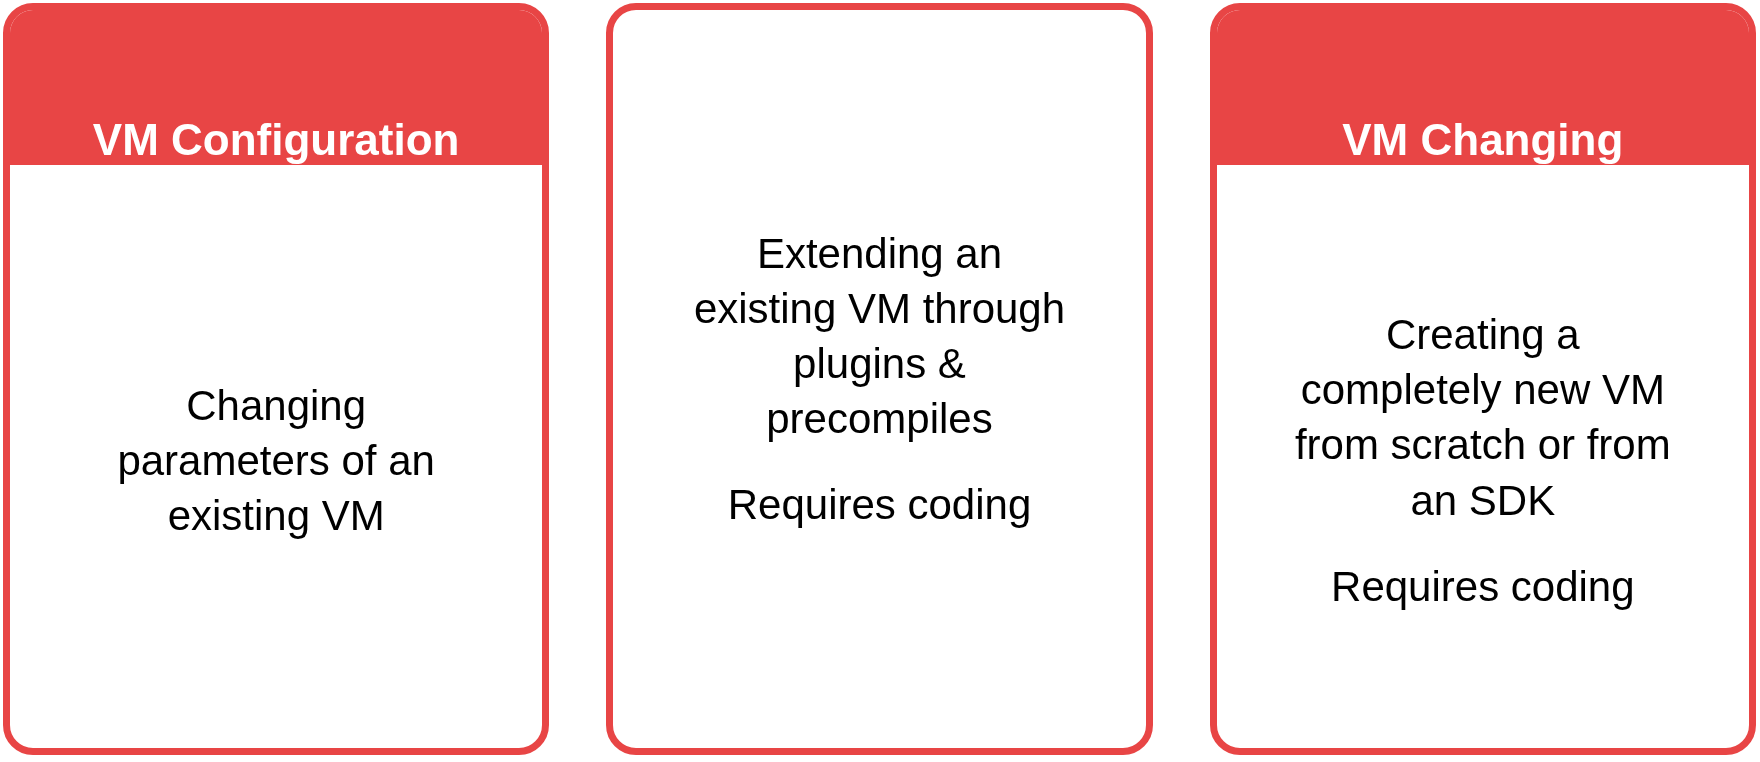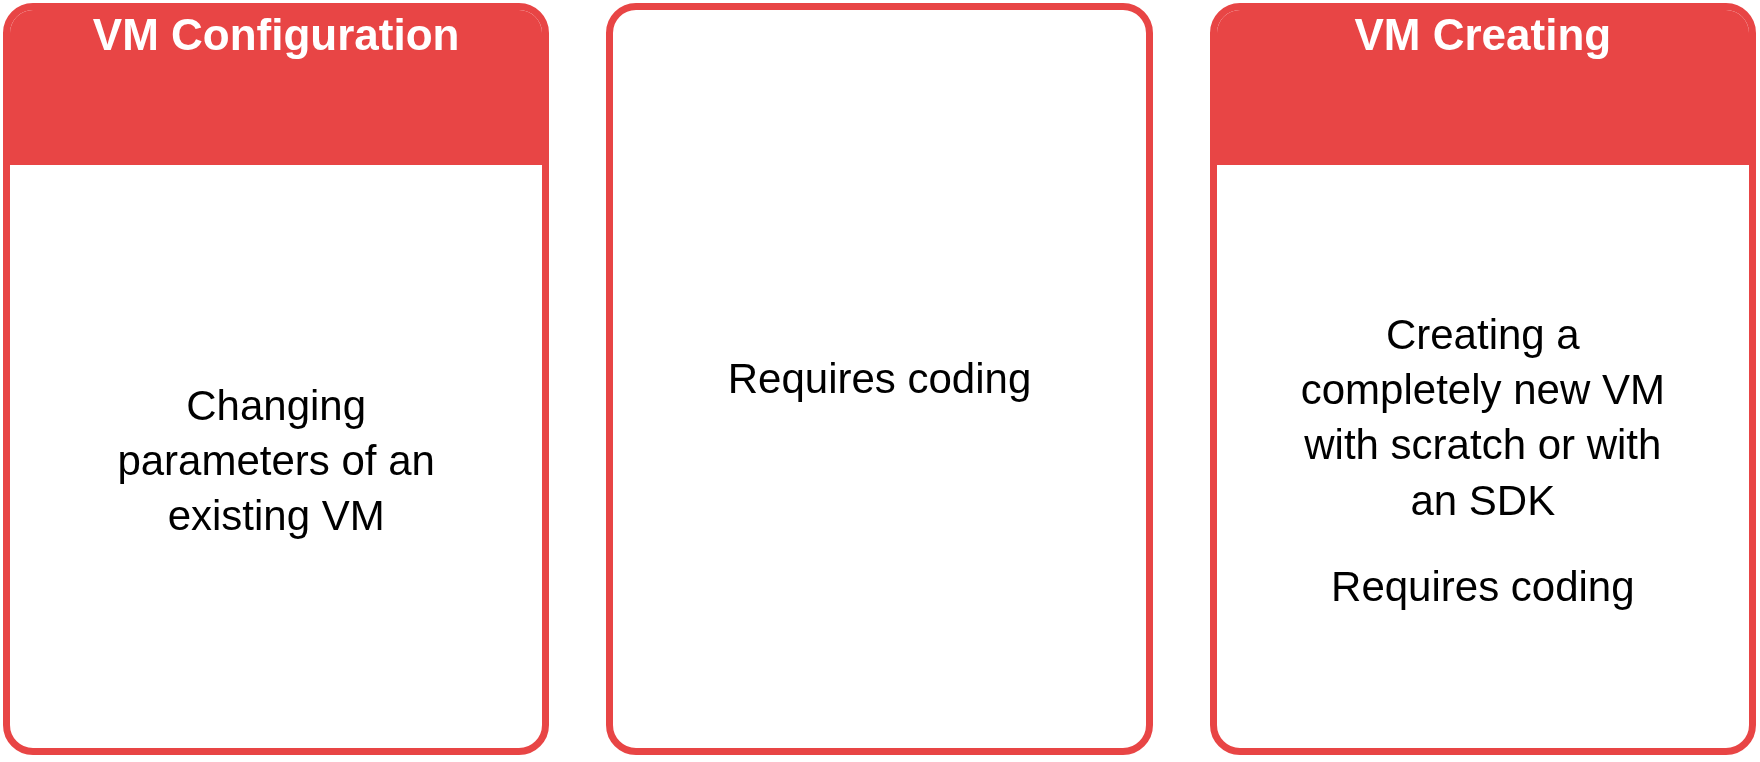--- a/index.html
+++ b/index.html
@@ -31,21 +31,21 @@
     background: #ffffff;
     overflow: hidden;
     display: flex;
     flex-direction: column;
   }
   .card-header {
     height: 155px;
     flex: 0 0 155px;
     background: var(--accent);
     display: flex;
-    align-items: flex-start;
+    align-items: flex-end;
     justify-content: center;
     
     margin: -7px -7px 8px -7px;
     padding: 7px 7px 0 7px;
     height: 162px;
     flex-basis: 162px;
   }
   .card-title {
     color: var(--header-text);
     font-size: 44px;
@@ -81,30 +81,34 @@
     </div>
     <div class="card-body">
       <div class="body-text">Changing
 parameters of an
 existing VM</div>
     </div>
   </div>
 
   <div class="card">
     <div class="card-body">
+      <div class="body-text">Extending an
+existing VM through
+plugins &amp;
+precompiles</div>
       <div class="body-text">Requires coding</div>
     </div>
   </div>
 
   <div class="card">
     <div class="card-header">
-      <span class="card-title">VM Creating</span>
+      <span class="card-title">VM Changing</span>
     </div>
     <div class="card-body">
       <div class="body-text">Creating a
 completely new VM
-with scratch or with
+from scratch or from
 an SDK</div>
       <div class="body-text">Requires coding</div>
     </div>
   </div>
 
 </div>
 
 </body></html>

